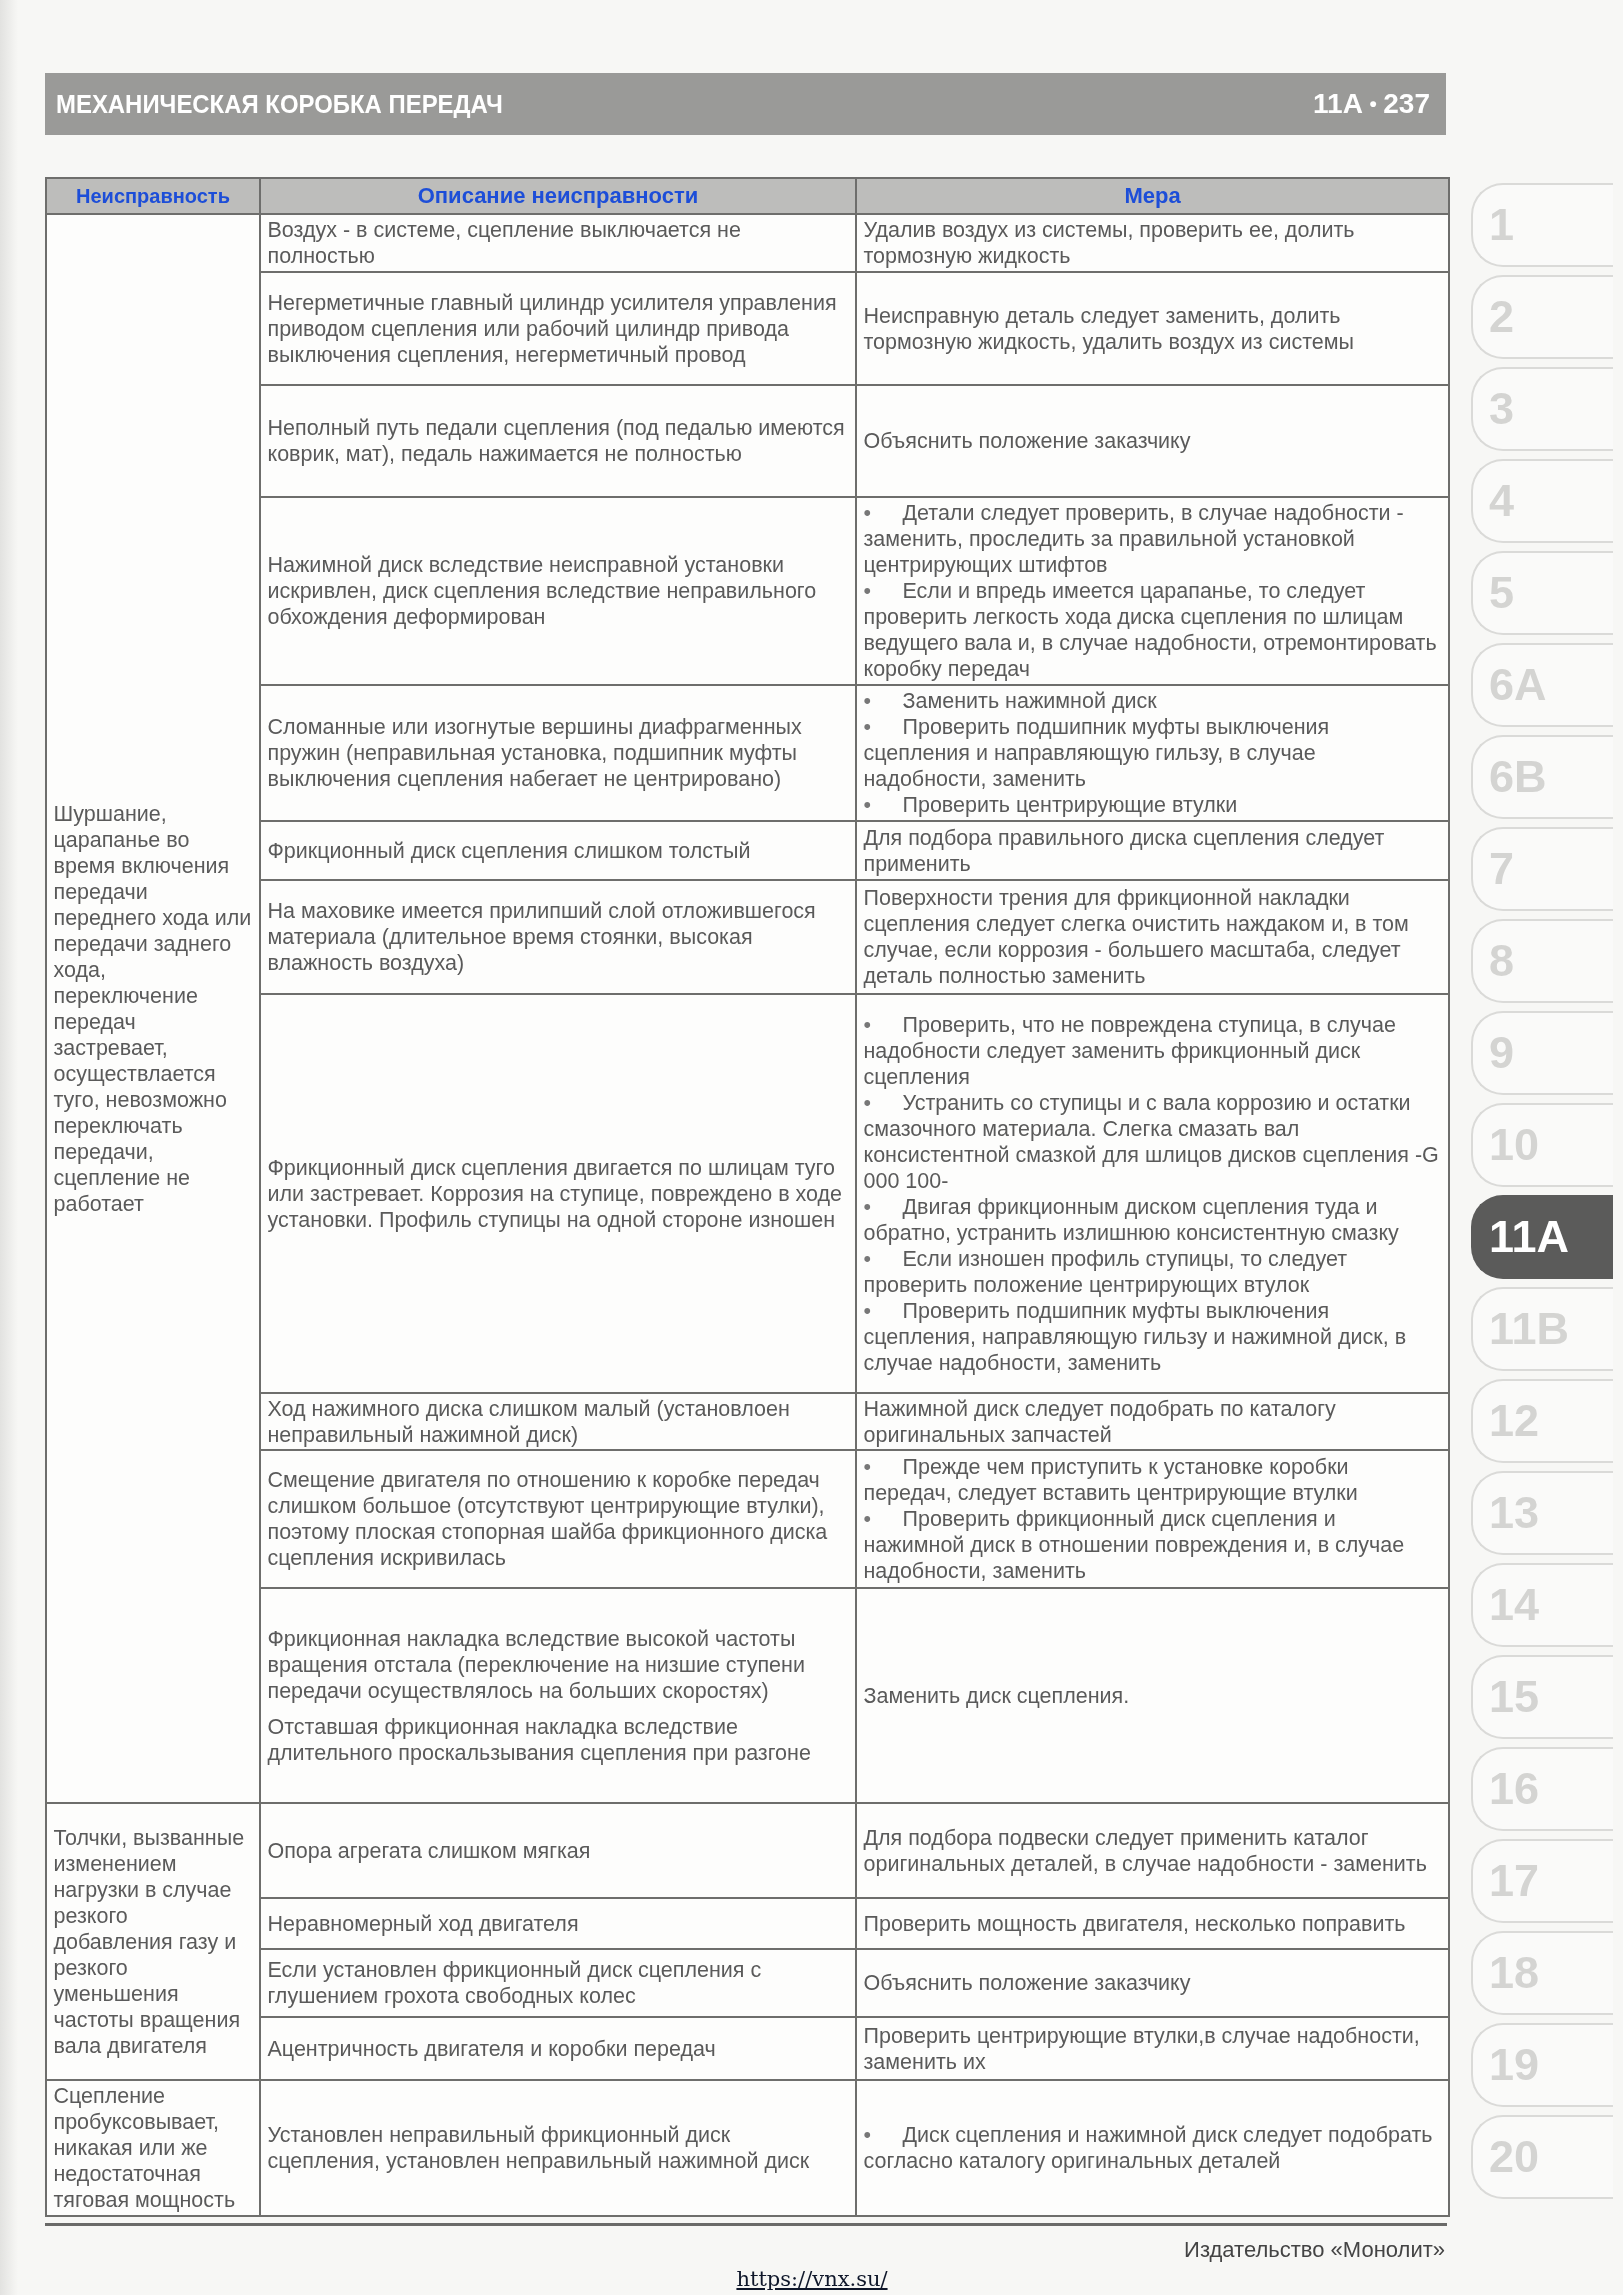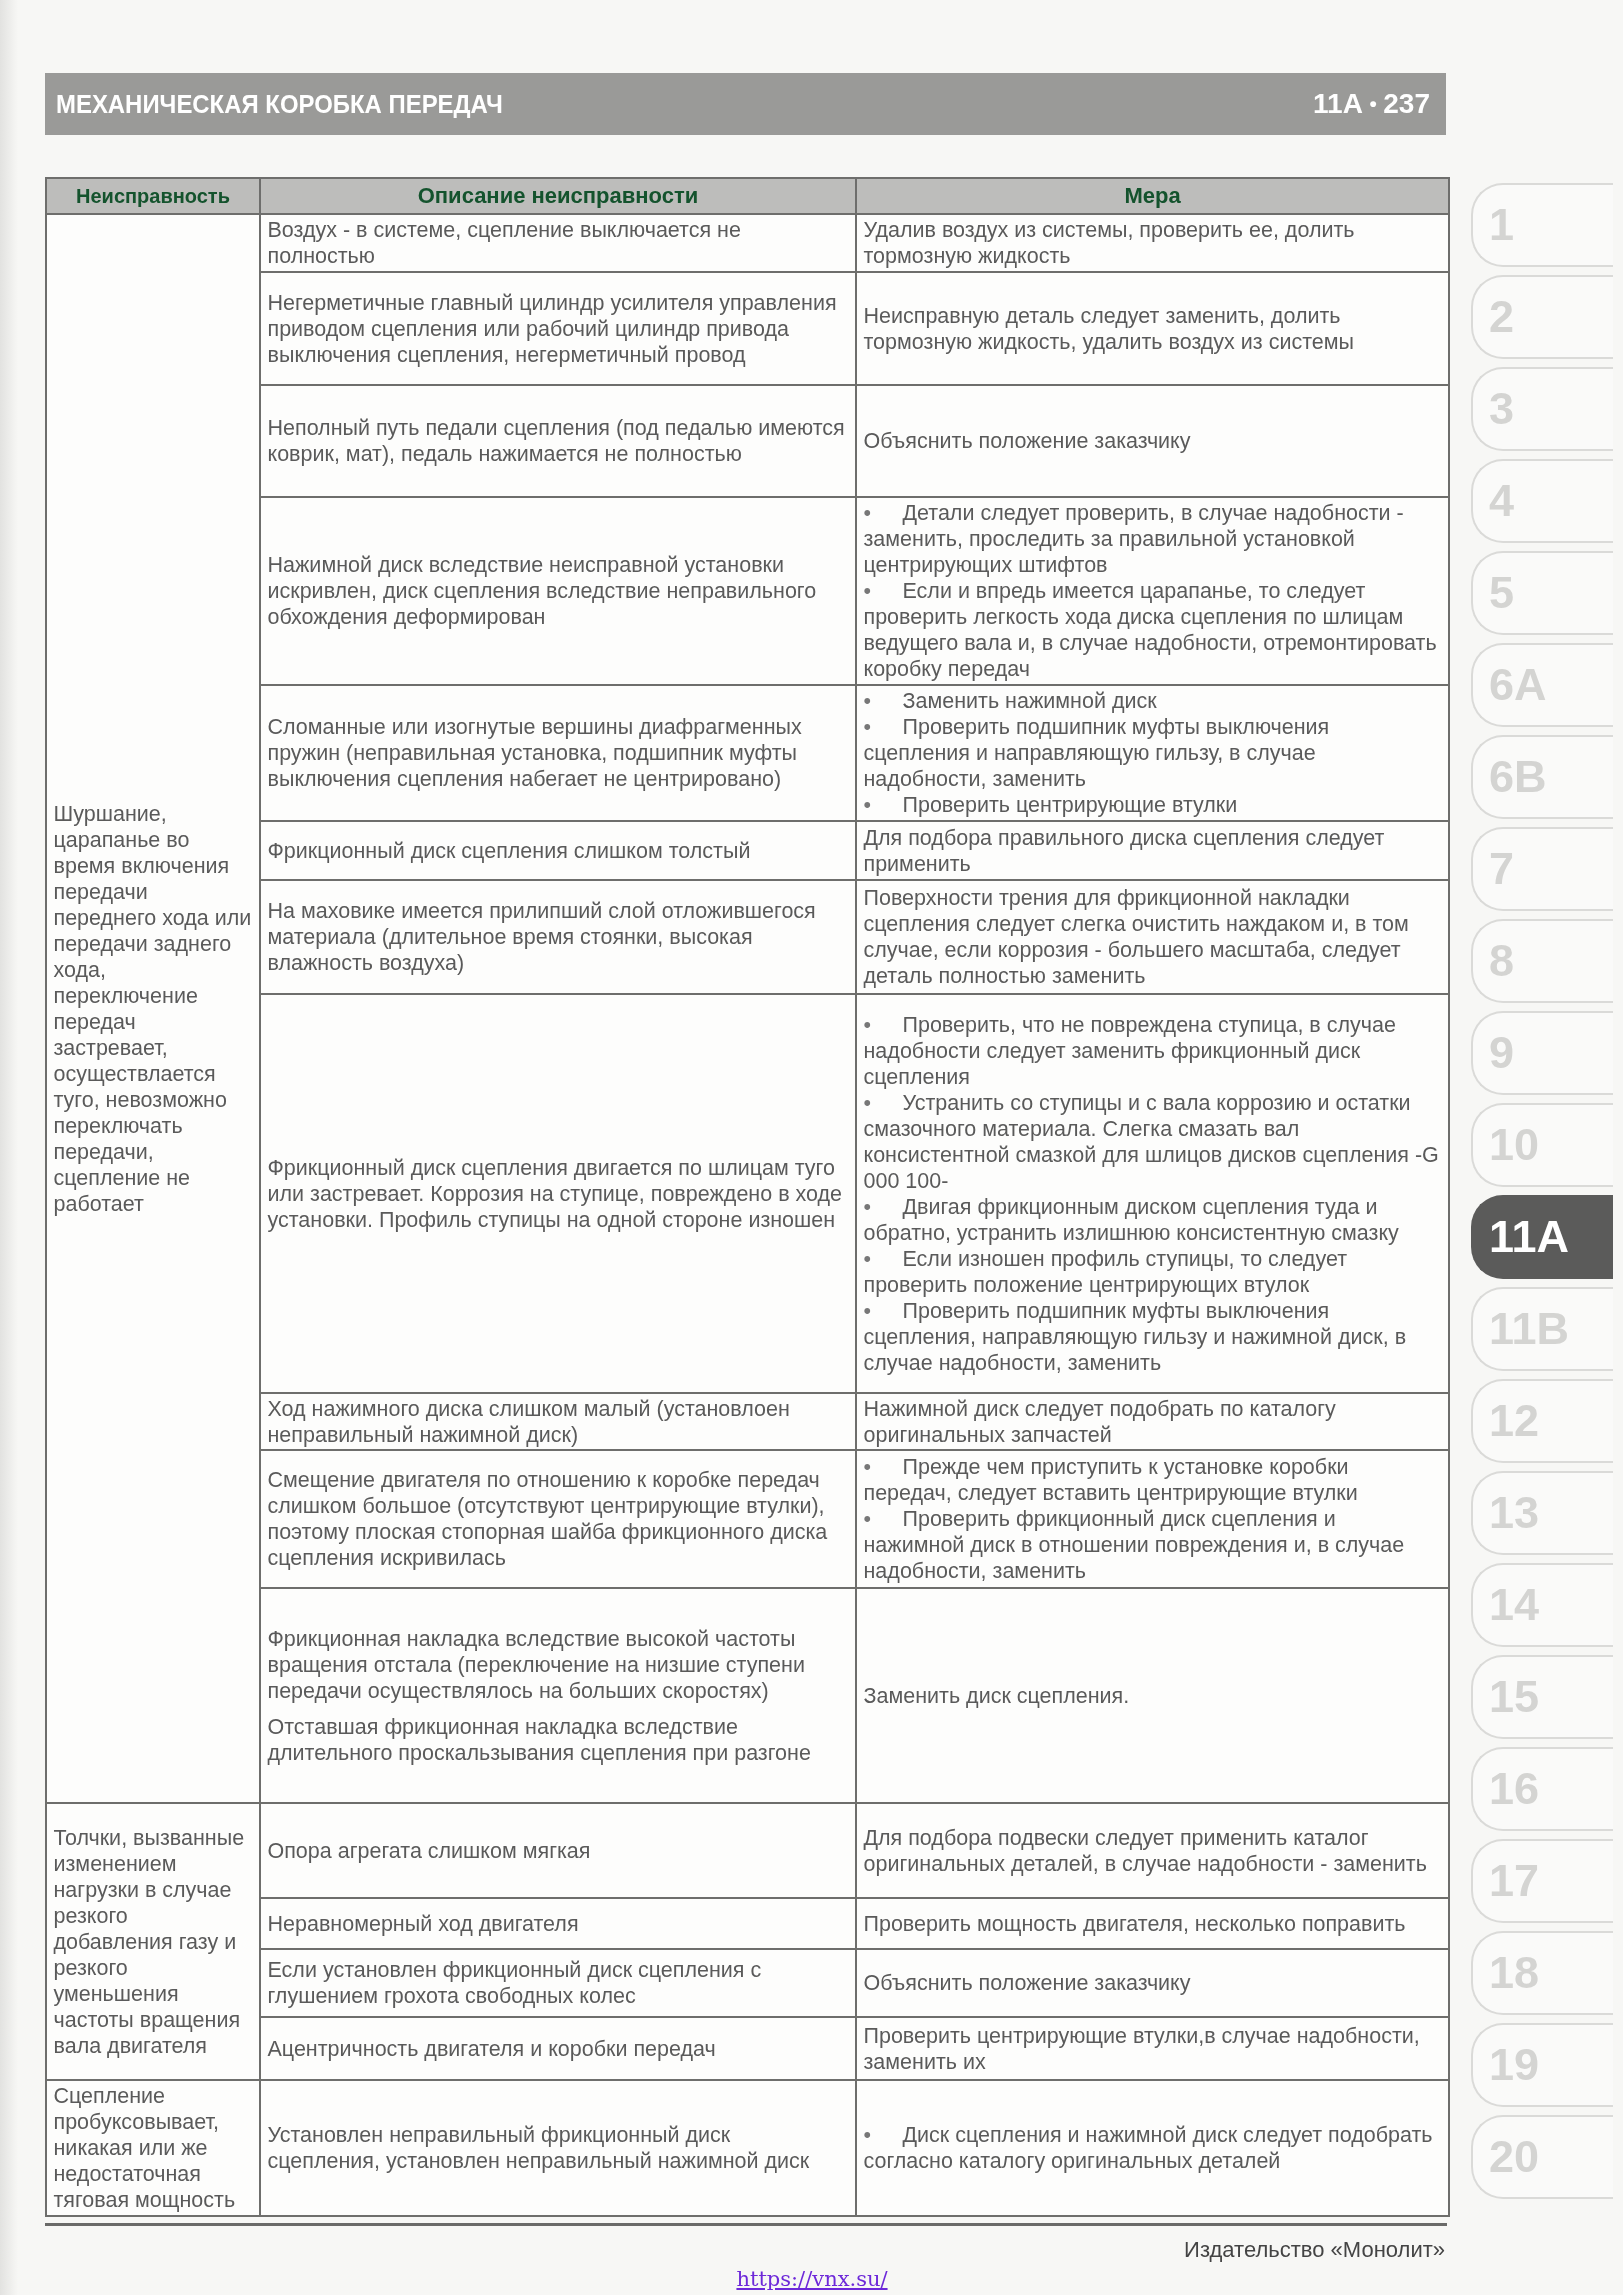--- a/index.html
+++ b/index.html
@@ -25,42 +25,42 @@
     position: absolute; left: 45px; top: 177px; width: 1402px;
     border-collapse: collapse; table-layout: fixed;
     background: #fdfdfc;
   }
   table.fault-table th, table.fault-table td {
     border: 2.4px solid #6e6e6c;
     font-size: 21.5px; line-height: 26px; color: #5a5a5a;
     padding: 1.6px 6.5px; vertical-align: middle; text-align: left;
   }
   table.fault-table th {
-    background: #bdbdbb; color: #14532d; font-weight: bold; text-align: center;
+    background: #bdbdbb; color: #1d4ed8; font-weight: bold; text-align: center;
     height: 31px; padding: 1.6px 3.2px; font-size: 22px;
   }
   table.fault-table th:first-child { font-size: 20px; }
   td.cat { vertical-align: middle; padding: 1.6px 4.9px; }
   td.meas ul { list-style: none; margin: 0; padding: 0; }
   td.meas li { text-indent: 0; }
   td.meas li .bullet { display: inline-block; width: 39px; color: #777; }
   .desc-p + .desc-p { margin-top: 10px; }
 
   .side-tabs { position: absolute; left: 1471px; top: 183px; width: 142px; }
   .side-tab {
     position: relative; height: 84px; box-sizing: border-box;
     border: 2.4px solid #dadad8; border-right: none; border-radius: 32px 0 0 32px;
     margin-bottom: 8px; display: flex; align-items: center; padding-left: 16px;
     font-weight: bold; font-size: 45px; color: #d4d4d2; background: #fafaf9;
   }
   .side-tab.active { background: #5b5b5a; border-color: #5b5b5a; color: #fff; }
 
   .footer-rule { position: absolute; left: 45px; top: 2223px; width: 1402px; height: 3.2px; background: #6a6a68; }
   .publisher { position: absolute; right: 179px; top: 2237px; font-size: 22px; color: #444; }
-  .watermark-url { position: absolute; left: 0; width: 1624px; text-align: center; top: 2267px; font-family: "DejaVu Serif", serif; font-size: 21px; color: #6d28d9; text-decoration: underline; }
+  .watermark-url { position: absolute; left: 0; width: 1624px; text-align: center; top: 2267px; font-family: "DejaVu Serif", serif; font-size: 21px; color: #0f172a; text-decoration: underline; }
 </style>
 </head>
 <body>
 
 <div class="left-shadow"></div>
 
 <div class="header-bar">
   <span class="header-title">МЕХАНИЧЕСКАЯ КОРОБКА ПЕРЕДАЧ</span>
   <span class="header-page">
     <span class="chapter">11A</span>

